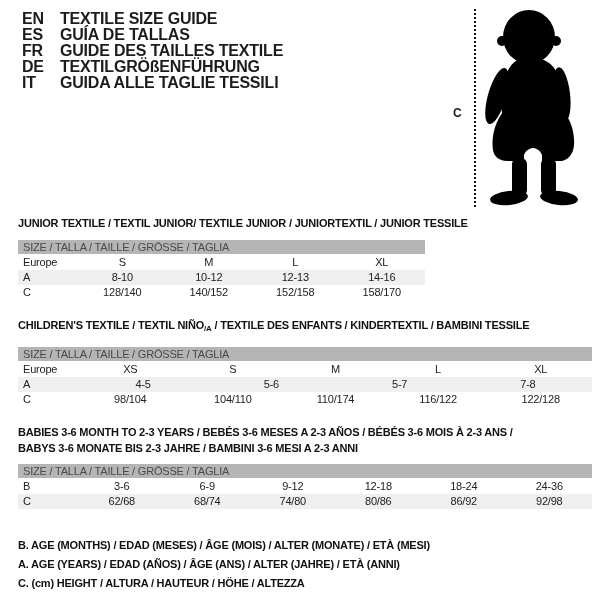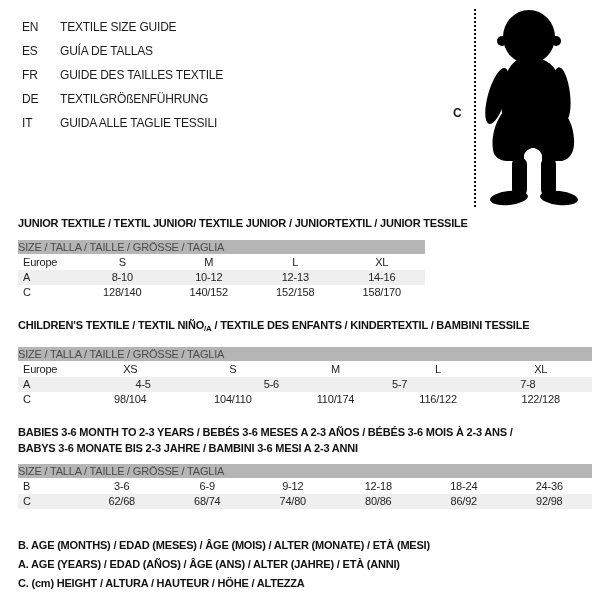--- a/index.html
+++ b/index.html
@@ -8,41 +8,41 @@
     background: #ffffff;
     font-family: "Liberation Sans", sans-serif;
     color: #1c1c1c;
     position: relative;
     overflow: hidden;
   }
 
   
   .lang-block { position: absolute; left: 22px; top: 11px; }
   .lang-row { display: flex; height: 16px; line-height: 16px;
-              font-size: 12px; font-weight: normal; letter-spacing: -0.2px; margin-top: 8px; }
+              font-size: 16px; font-weight: bold; letter-spacing: -0.2px; }
   .lang-code { width: 38px; }
 
   
   .height-line { position: absolute; left: 474px; top: 9px; height: 198px;
                  width: 0; border-left: 2px dotted #141414; }
   .height-marker { position: absolute; left: 453px; top: 106px;
                    font-size: 12px; font-weight: bold; }
   .baby-svg { position: absolute; left: 479px; top: 8px; }
 
   
   .sec-title { position: absolute; left: 18px; font-size: 11px;
                font-weight: bold; letter-spacing: -0.2px; color: #111;
                white-space: nowrap; }
   .sec-title .sub { font-size: 8px; vertical-align: -2px; }
   .title-2line { line-height: 16px; }
 
   
   .size-table { position: absolute; left: 18px; }
   .t-head { background: #b5b5b5; color: #4a4a4a; font-size: 11px;
-            height: 14px; line-height: 14px; 
+            height: 14px; line-height: 14px; padding-left: 5px;
             letter-spacing: -0.2px; margin-bottom: 1px; }
   .t-row { display: flex; height: 15px; line-height: 15px;
            font-size: 11px; letter-spacing: -0.2px; color: #222; align-items: flex-end; }
   .t-row.alt { background: #efefef; }
   .t-label { width: 56px; padding-left: 5px; text-align: left; }
   .t-cell { flex: 1; text-align: center; }
 
   .w-junior { width: 407px; }
   .w-full   { width: 574px; }
 

